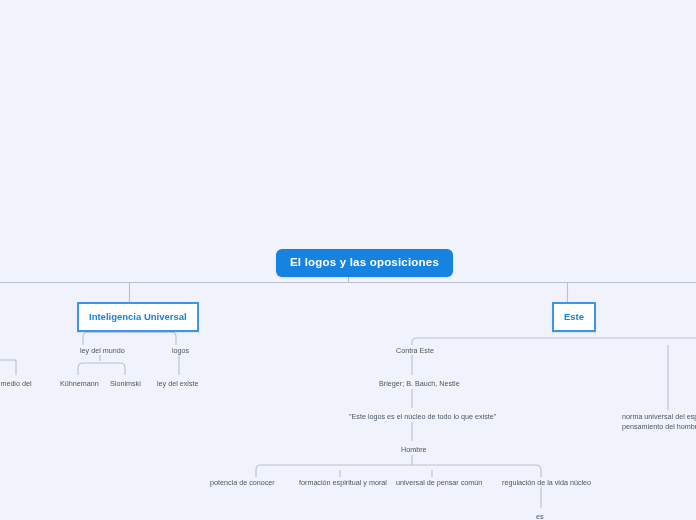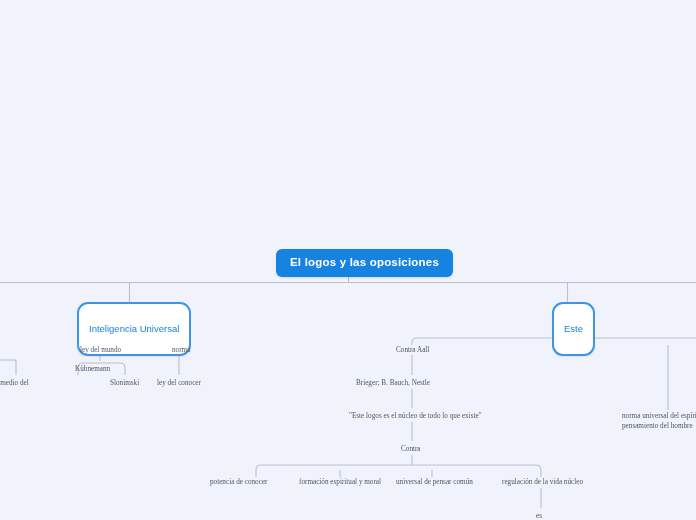--- a/index.html
+++ b/index.html
@@ -47,37 +47,36 @@
     padding: 8px 14px;
     letter-spacing: 0.2px;
     line-height: 1;
     box-shadow: 0 1px 2px rgba(0,0,0,0.10);
   }
 
   
   .node-branch {
     background: #ffffff;
     color: #1683e0;
-    font-weight: normal;
+    font-weight: bold;
     font-size: 9.5px;
     border: 2px solid #3d94e8;
-    border-radius: 11px;
-    padding: 20px 10px;
+    border-radius: 0;
+    padding: 8px 10px;
     line-height: 1;
     box-shadow: 0 1px 1px rgba(0,0,0,0.07);
   }
 
   
   .node-leaf {
     color: #4c5567;
     font-size: 7.2px;
     line-height: 1.35;
     background: transparent;
     padding: 1px 2px;
-    font-family: Liberation Serif, serif;
   }
   .node-leaf.two-line {
     white-space: normal;
     width: 94px;
   }
 </style>
 </head>
 <body>
 
 <div id="canvas">
@@ -123,37 +122,37 @@
   </svg>
 
   <div class="node node-root" style="left:276px; top:249px;">El logos y las oposiciones</div>
 
   <div class="node node-branch" style="left:77px; top:302px;">Inteligencia Universal</div>
 
   <div class="node node-branch" style="left:552px; top:302px;">Este</div>
 
   <div class="node node-leaf" style="left:78px; top:345px;">ley del mundo</div>
 
-  <div class="node node-leaf" style="left:170px; top:345px;">norma</div>
+  <div class="node node-leaf" style="left:170px; top:345px;">logos</div>
 
   <div class="node node-leaf" style="left:-6px; top:378px;">r medio del</div>
 
-  <div class="node node-leaf" style="left:58px; top:364px;margin-left:15px;">Kühnemann</div>
+  <div class="node node-leaf" style="left:58px; top:378px;">Kühnemann</div>
 
   <div class="node node-leaf" style="left:108px; top:378px;">Slonimski</div>
 
-  <div class="node node-leaf" style="left:155px; top:378px;">ley del conocer</div>
+  <div class="node node-leaf" style="left:155px; top:378px;">ley del existe</div>
 
-  <div class="node node-leaf" style="left:394px; top:345px;">Contra Aall</div>
+  <div class="node node-leaf" style="left:394px; top:345px;">Contra Este</div>
 
-  <div class="node node-leaf" style="left:354px; top:378px;">Brieger; B. Bauch, Nestle</div>
+  <div class="node node-leaf" style="left:377px; top:378px;">Brieger; B. Bauch, Nestle</div>
 
   <div class="node node-leaf" style="left:347px; top:411px;">"Este logos es el núcleo de todo lo que existe"</div>
 
-  <div class="node node-leaf" style="left:399px; top:444px;">Contra</div>
+  <div class="node node-leaf" style="left:399px; top:444px;">Hombre</div>
 
   <div class="node node-leaf two-line" style="left:620px; top:411px;">norma universal del espíritu pensamiento del hombre</div>
 
   <div class="node node-leaf" style="left:208px; top:477px;">potencia de conocer</div>
 
   <div class="node node-leaf" style="left:297px; top:477px;">formación espiritual y moral</div>
 
   <div class="node node-leaf" style="left:394px; top:477px;">universal de pensar común</div>
 
   <div class="node node-leaf" style="left:500px; top:477px;">regulación de la vida núcleo</div>

